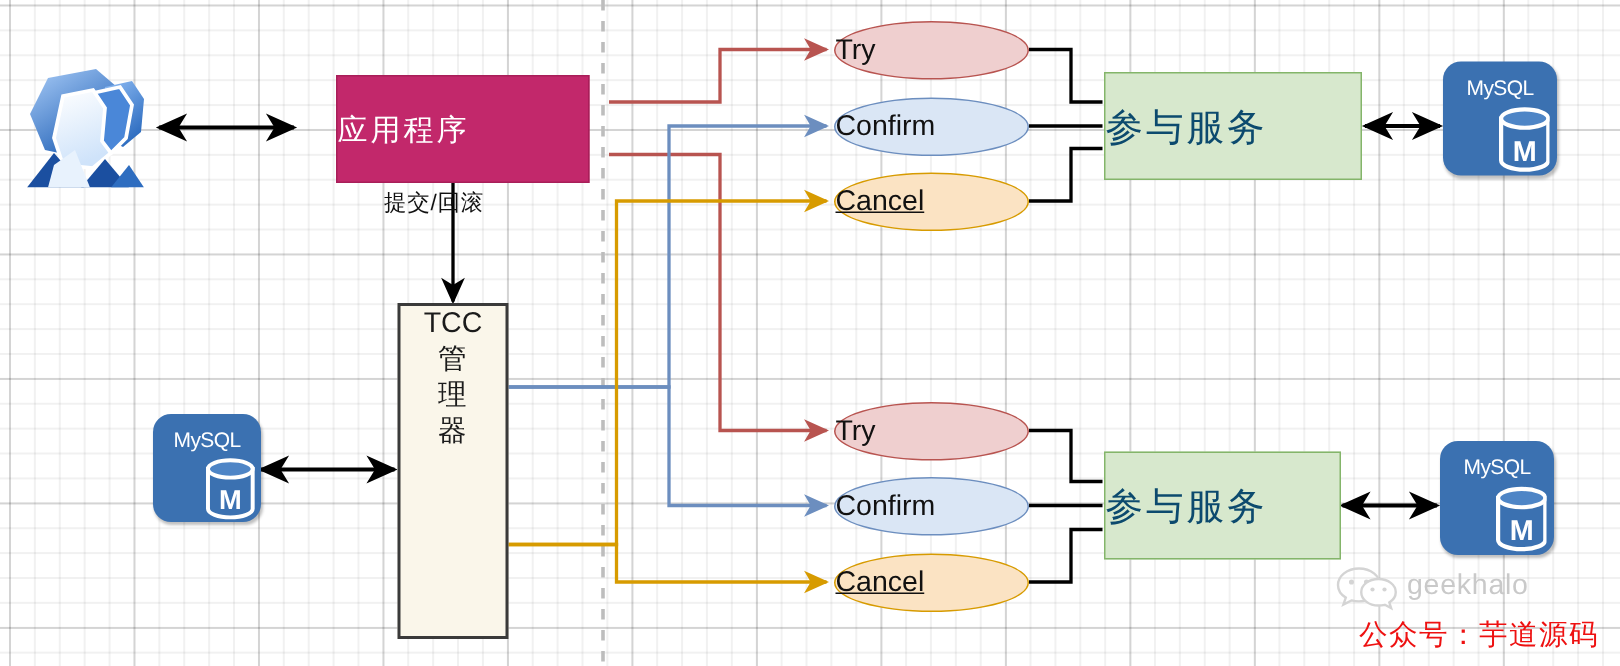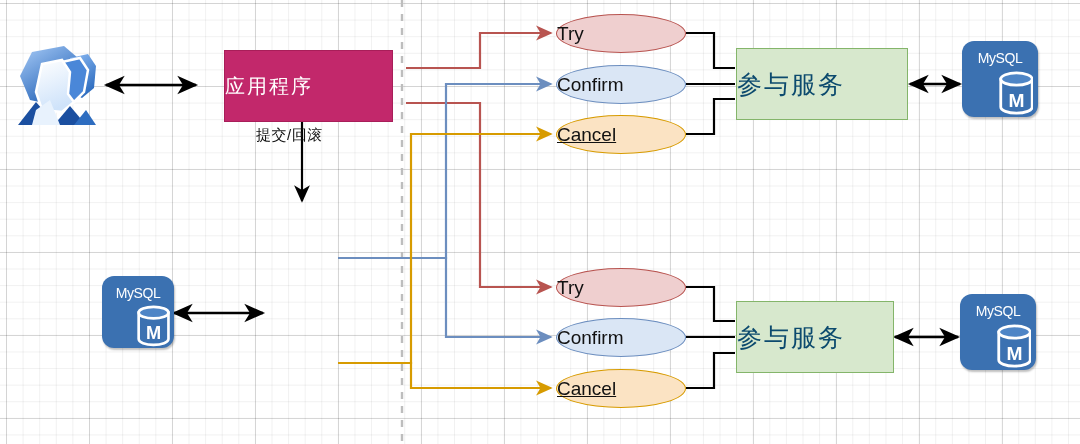--- a/index.html
+++ b/index.html
@@ -220,20 +220,26 @@
       <path d="M24,70 L38,60 L48,85 L20,85 Z" fill="#E8F2FD"></path>
     </svg>
   </div>
 
   <div class="node box-app" style="left:200px; top:50px; width:169px; height:72px;margin-left:24px;">
     <span>应用程序</span>
   </div>
 
   <div class="edge-label" style="left:256px; top:126px;">提交/回滚</div>
 
+  <div class="node box-tcc" style="left:265px; top:202px; width:74px; height:224px;">
+    <span>TCC</span>
+    <span class="zh">管</span>
+    <span class="zh">理</span>
+    <span class="zh">器</span>
+  </div>
 
   <div class="node ell ell-try" style="left:556px; top:14px; width:130px; height:39px;">
     <span>Try</span>
   </div>
   <div class="node ell ell-confirm" style="left:556px; top:65px; width:130px; height:39px;">
     <span>Confirm</span>
   </div>
   <div class="node ell ell-cancel" style="left:556px; top:115px; width:130px; height:39px;">
     <span>Cancel</span>
   </div>
@@ -278,14 +284,29 @@
   <div class="mysql" style="left:102px; top:276px; width:72px; height:72px;">
     <div class="mysql-card"></div>
     <div class="mysql-word">MySQL</div>
     <svg class="mysql-cyl" viewBox="0 0 40 48" xmlns="http://www.w3.org/2000/svg">
       <path d="M2,8 L2,40 a18,7 0 0 0 36,0 L38,8 Z" fill="#3B71B1" stroke="#FFFFFF" stroke-width="3.2"></path>
       <ellipse cx="20" cy="8" rx="18" ry="7" fill="#4E85C6" stroke="#FFFFFF" stroke-width="3.2"></ellipse>
       <text x="20" y="40" font-family="Liberation Sans, sans-serif" font-size="22" font-weight="bold" fill="#FFFFFF" text-anchor="middle">M</text>
     </svg>
   </div>
 
+  <div class="wm-wrap" style="left:890px; top:376px; width:190px; height:64px;">
+    <svg width="42" height="32" viewBox="0 0 42 32" xmlns="http://www.w3.org/2000/svg" style="position:absolute; left:0; top:0;">
+      <path d="M16,3 C8,3 2,8 2,14 C2,17.5 4,20.5 7.2,22.4 L5.6,27 L11,24.3
+               C12.6,24.7 14.3,24.9 16,24.9 C24,24.9 30,19.9 30,14 C30,8 24,3 16,3 Z" fill="none" stroke="#D4D4D4" stroke-width="1.6"></path>
+      <circle cx="11" cy="12" r="1.7" fill="#D4D4D4"></circle>
+      <circle cx="21" cy="12" r="1.7" fill="#D4D4D4"></circle>
+      <path d="M29,10 C35.5,10 40.5,14 40.5,18.8 C40.5,21.6 38.8,24 36.2,25.6
+               L37.4,29.4 L33.2,27.2 C31.9,27.5 30.5,27.7 29,27.7
+               C22.5,27.7 17.5,23.6 17.5,18.8 C17.5,14 22.5,10 29,10 Z" fill="#FFFFFF" stroke="#D4D4D4" stroke-width="1.6"></path>
+      <circle cx="25" cy="17" r="1.4" fill="#D4D4D4"></circle>
+      <circle cx="33" cy="17" r="1.4" fill="#D4D4D4"></circle>
+    </svg>
+    <div class="wm-text" style="left:48px; top:4px;">geekhalo</div>
+    <div class="wm-red" style="left:16px; top:34px;">公众号：芋道源码</div>
+  </div>
 
 </div>
 
 </body></html>

